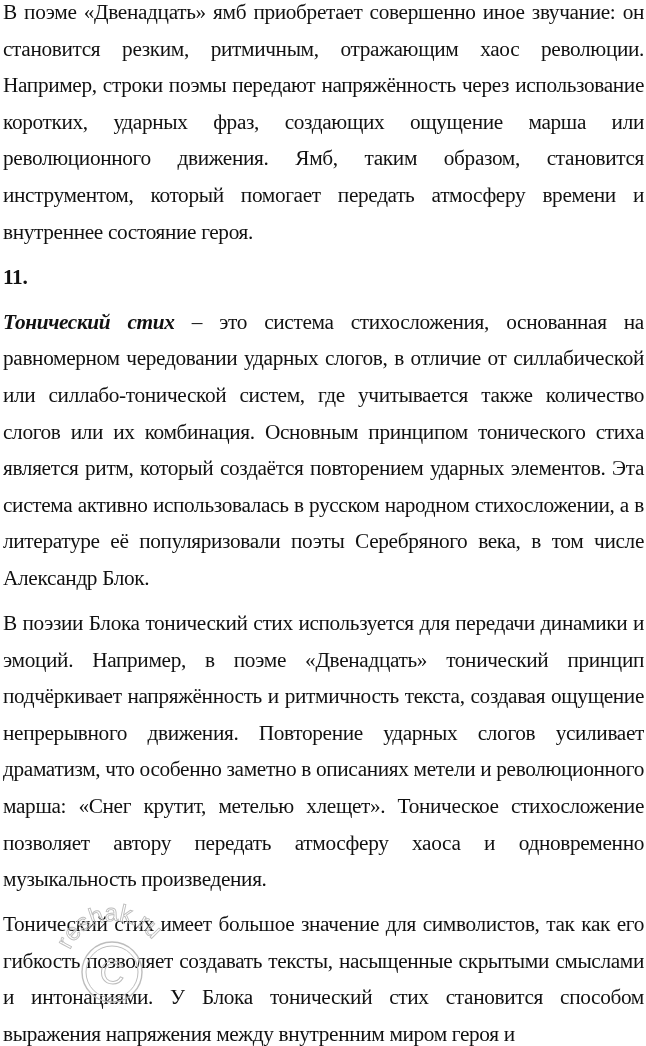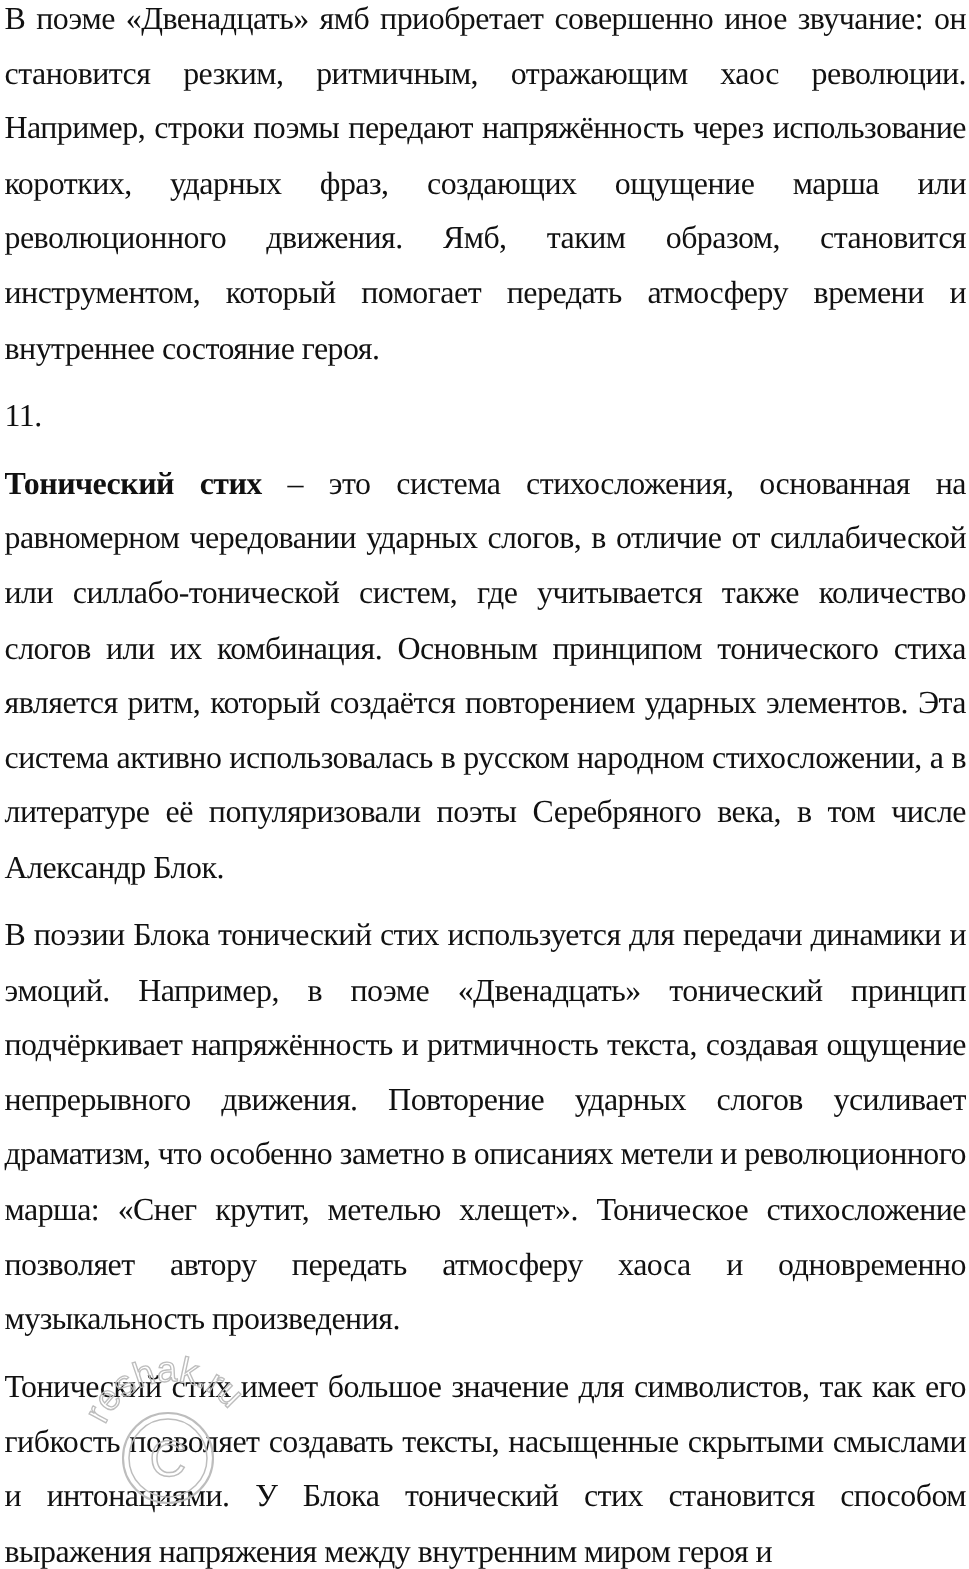--- a/index.html
+++ b/index.html
@@ -24,24 +24,25 @@
     color: #111111;
     letter-spacing: -0.35px;
   }
   .para {
     margin: 0 0 8.5px 0;
     text-align: justify;
     text-align-last: left;
   }
   .heading {
     margin: 0 0 8.5px 0;
-    font-weight: normal;
+    font-weight: bold;
   }
   .term {
     font-weight: bold;
+    font-style: italic;
   }
   .watermark {
     position: absolute;
     left: 50px;
     top: 880px;
     width: 140px;
     height: 160px;
     pointer-events: none;
   }
 </style>

